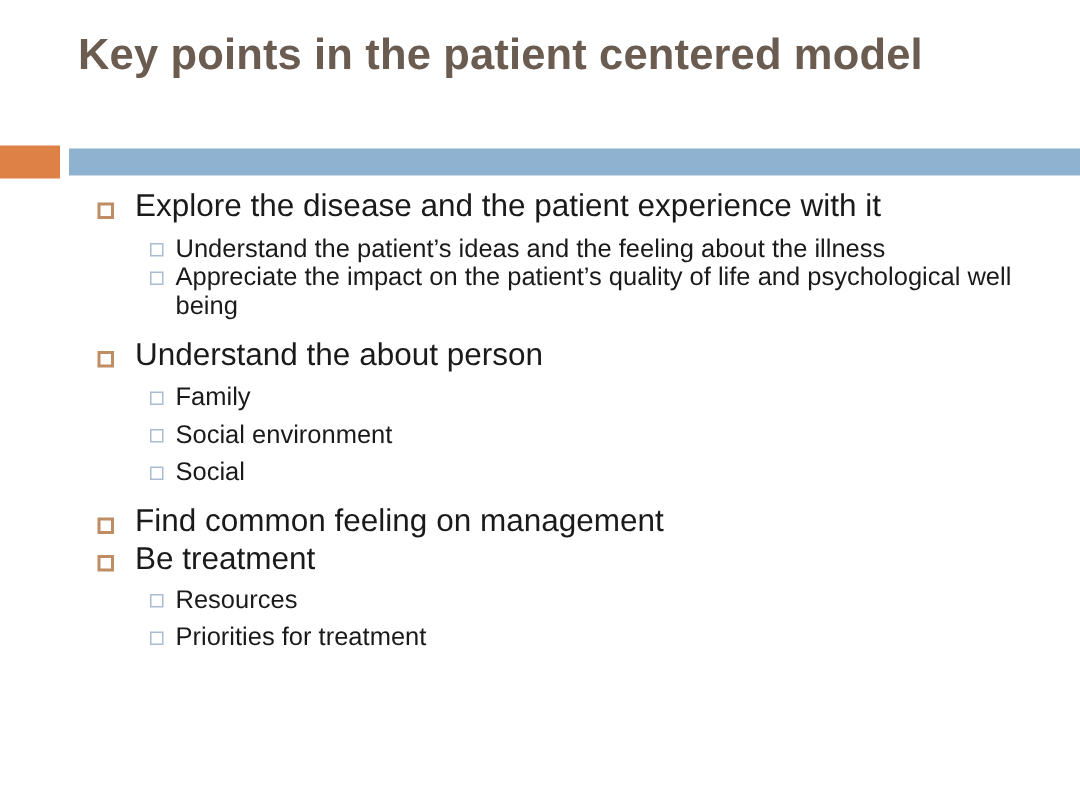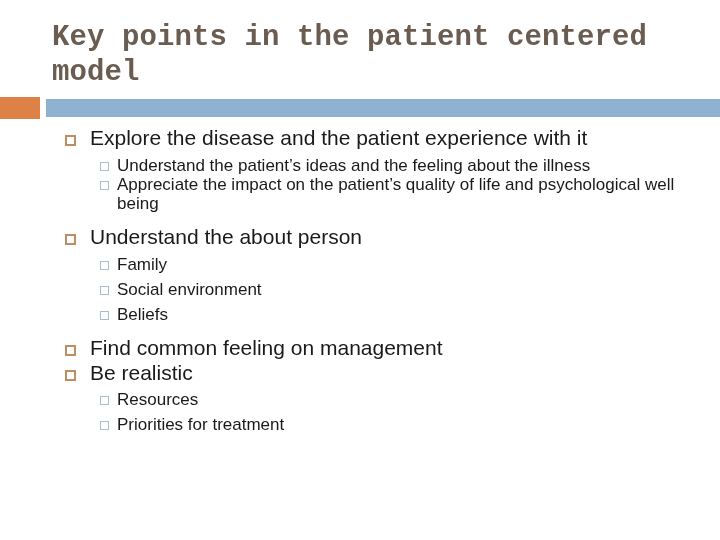--- a/index.html
+++ b/index.html
@@ -24,21 +24,21 @@
 
   
   .title-block {
     position: absolute;
     left: 52px;
     top: 20px;
     width: 620px;
   }
   .slide-title {
     margin: 0;
-    font-family: Liberation Mono, monospace;
+    font-family: Liberation Sans, sans-serif;
     font-size: 29px;
     font-weight: bold;
     line-height: 1.22;
     color: #6b5c52;
     letter-spacing: 0.1px;
   }
 
   
   .bar-orange {
     position: absolute;
@@ -152,35 +152,35 @@
       <p class="l2 sp-before-sub">
         <span class="marker"></span>
         <span>Family</span>
       </p>
       <p class="l2 sp-before-sub">
         <span class="marker"></span>
         <span>Social environment</span>
       </p>
       <p class="l2 sp-before-sub">
         <span class="marker"></span>
-        <span>Beliefs</span>
+        <span>Social</span>
       </p>
     </div>
 
     <div class="group sp-before-group">
       <p class="l1">
         <span class="marker"></span>
         <span>Find common feeling on management</span>
       </p>
     </div>
 
     <div class="group">
       <p class="l1">
         <span class="marker"></span>
-        <span>Be realistic</span>
+        <span>Be treatment</span>
       </p>
       <p class="l2 sp-before-sub">
         <span class="marker"></span>
         <span>Resources</span>
       </p>
       <p class="l2 sp-before-sub">
         <span class="marker"></span>
         <span>Priorities for treatment</span>
       </p>
     </div>

